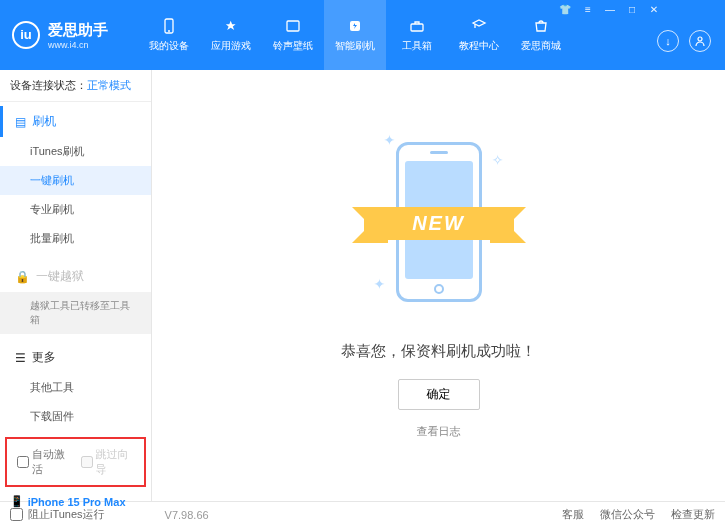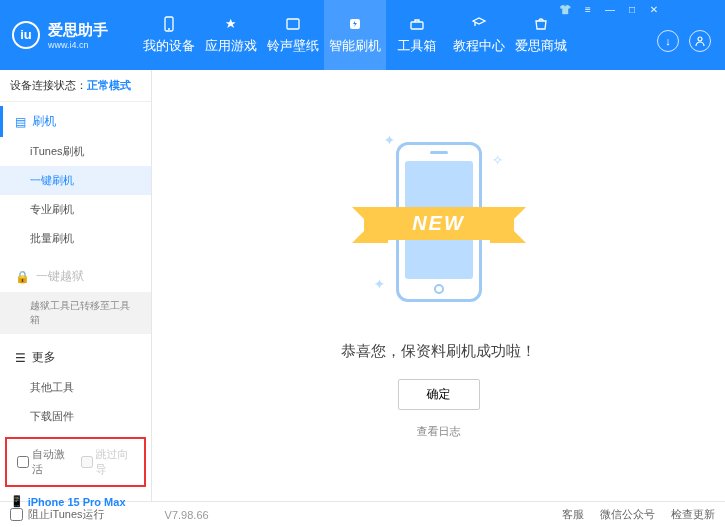--- a/index.html
+++ b/index.html
@@ -6,33 +6,33 @@
 body { font-family: "Microsoft YaHei", Arial, sans-serif; font-size: 12px; color: #333; background: #fff; width: 725px; height: 527px; overflow: hidden; }
 
 
 .header { background: #1e88ff; height: 70px; display: flex; align-items: center; padding: 0 12px; position: relative; }
 .brand { display: flex; align-items: flex-start; gap: 8px; }
 .brand-logo { width: 28px; height: 28px; border: 2px solid #fff; border-radius: 50%; display: flex; align-items: center; justify-content: center; color: #fff; font-weight: bold; font-size: 13px; }
 .brand-text { color: #fff; }
 .brand-title { font-size: 15px; font-weight: bold; }
 .brand-sub { font-size: 9px; opacity: 0.85; }
 .nav { display: flex; margin-left: 30px; height: 100%; }
-.nav-item { width: 62px; display: flex; flex-direction: column; align-items: center; justify-content: center; color: #fff; font-size: 13px; cursor: pointer; gap: 4px; }
+.nav-item { width: 62px; display: flex; flex-direction: column; align-items: center; justify-content: center; color: #fff; font-size: 10px; cursor: pointer; gap: 4px; }
 .nav-item.active { background: rgba(255,255,255,0.18); }
 .nav-icon { width: 18px; height: 18px; display: flex; align-items: center; justify-content: center; }
 .win-controls { position: absolute; top: 3px; right: 65px; display: flex; gap: 10px; color: #fff; font-size: 10px; }
 .win-btn { width: 12px; height: 12px; cursor: pointer; display: inline-flex; align-items: center; justify-content: center; opacity: 0.9; }
 .header-right { position: absolute; right: 14px; top: 30px; display: flex; gap: 10px; }
 .circle-btn { width: 22px; height: 22px; border: 1.5px solid rgba(255,255,255,0.8); border-radius: 50%; display: flex; align-items: center; justify-content: center; color: #fff; cursor: pointer; font-size: 11px; }
 
 
 .body { display: flex; height: calc(100% - 70px - 26px); }
 .sidebar { width: 152px; border-right: 1px solid #e6e6e6; display: flex; flex-direction: column; }
 .status-bar { padding: 8px 10px; font-size: 11px; border-bottom: 1px solid #eee; }
-.status-bar .mode { color: #1e88ff; font-weight: bold; }
+.status-bar .mode { color: #1e88ff; font-weight: normal; }
 .side-group { padding: 4px 0; }
 .side-head { display: flex; align-items: center; padding: 7px 12px; font-size: 12px; color: #333; gap: 6px; border-left: 3px solid transparent; }
 .side-head.primary { border-left-color: #1e88ff; color: #1e88ff; }
 .side-item { padding: 7px 12px 7px 30px; font-size: 11px; color: #555; cursor: pointer; }
 .side-item.active { background: #e8f2ff; color: #1e88ff; }
 .side-item.migrated { background: #f2f2f2; color: #888; font-size: 10px; line-height: 1.4; }
 .checkbox-row { padding: 8px 10px; border: 2px solid #e33; margin: 2px 5px; display: flex; gap: 10px; align-items: center; }
 .checkbox-item { display: flex; align-items: center; gap: 3px; font-size: 11px; color: #777; }
 .checkbox-item input { width: 12px; height: 12px; }
 .device-box { padding: 6px 10px; font-size: 11px; }

